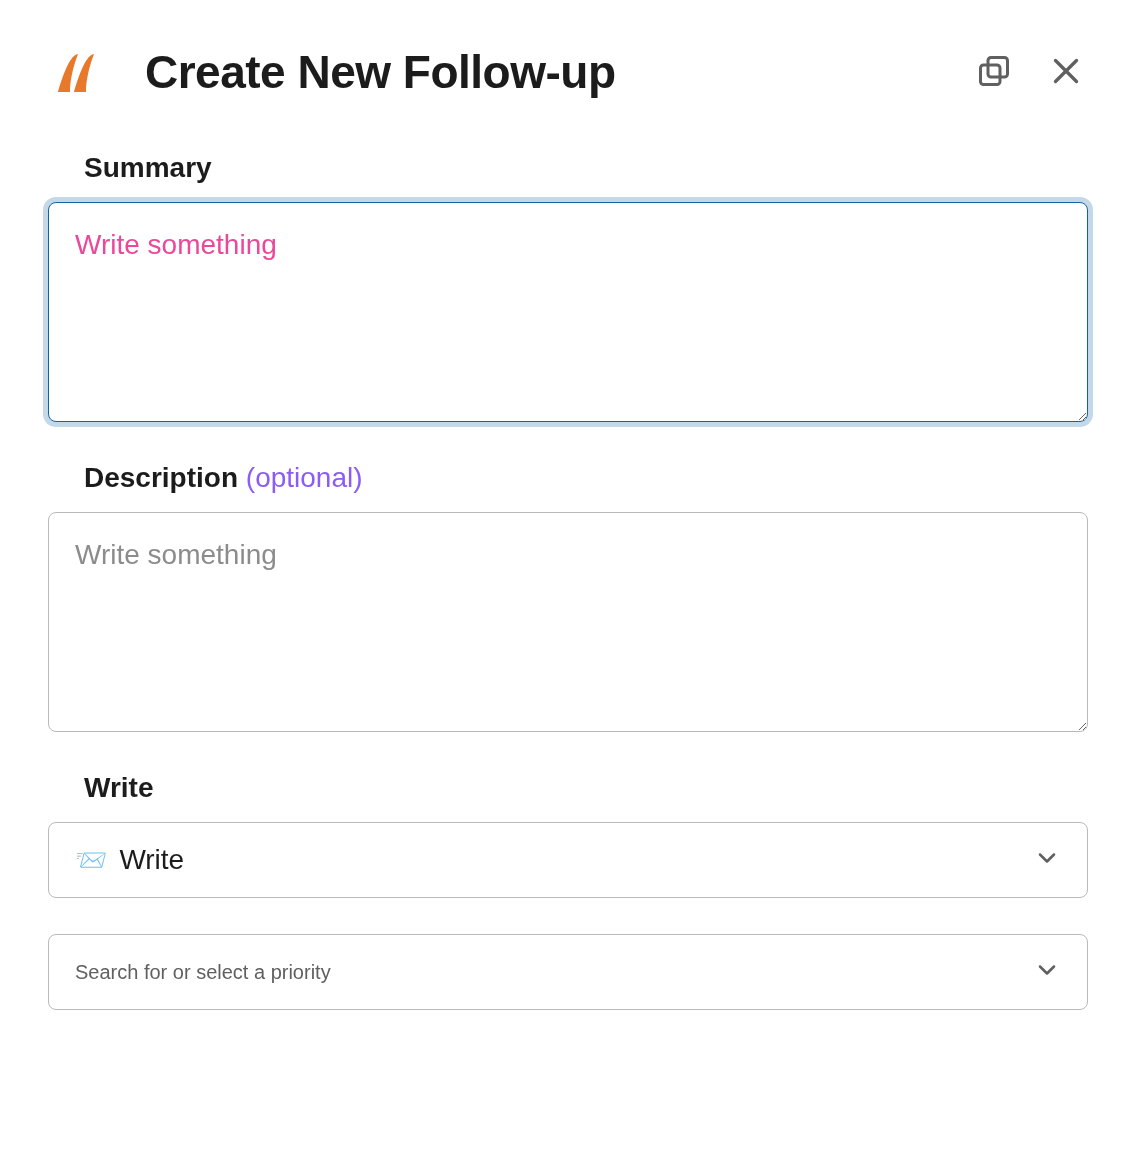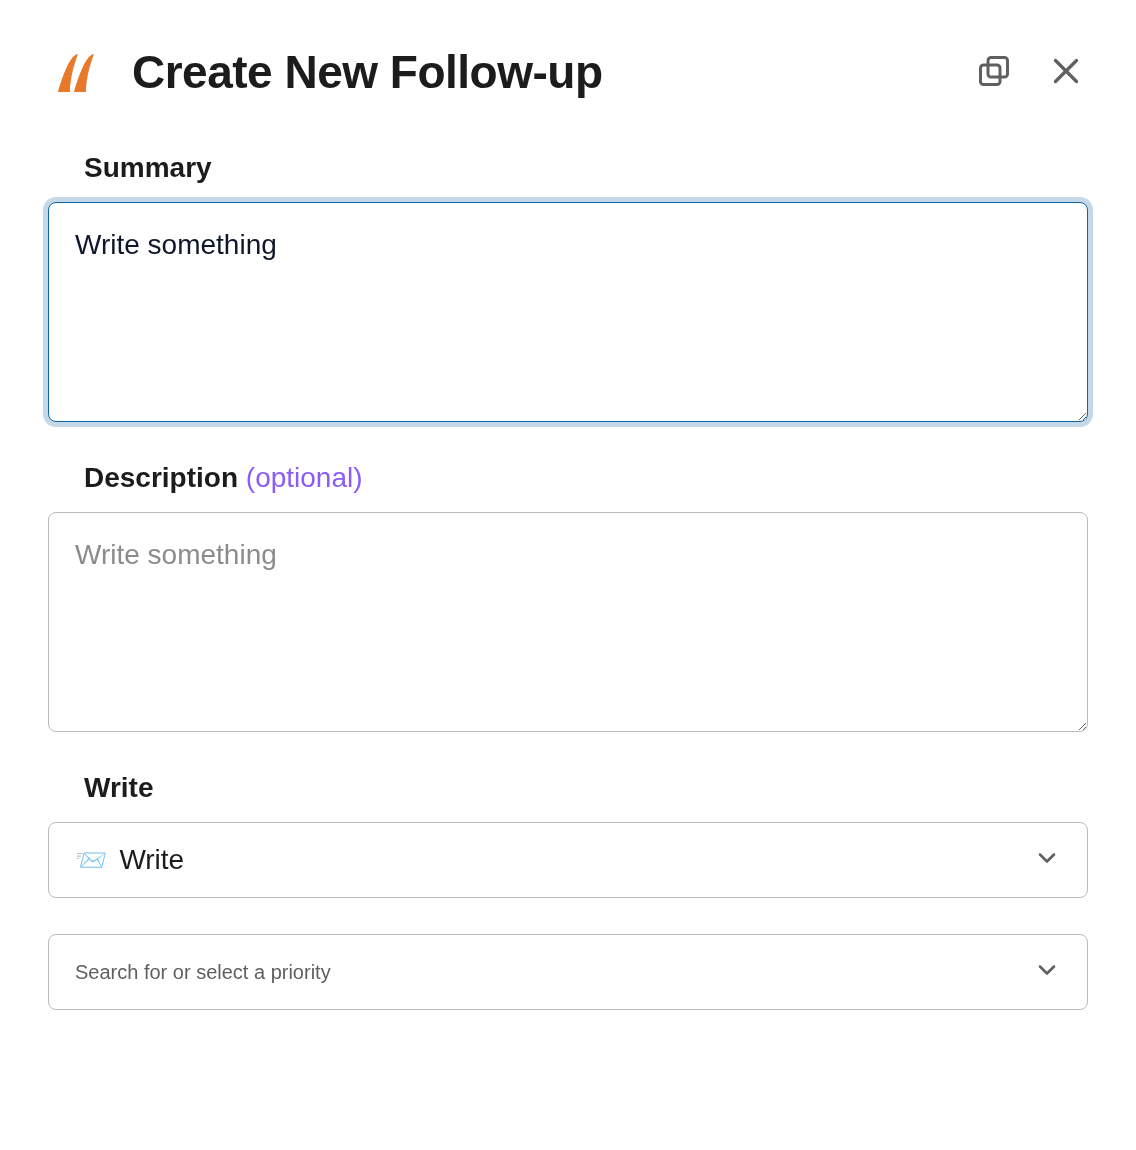--- a/index.html
+++ b/index.html
@@ -16,21 +16,21 @@
     }
     .modal-header {
       display: flex;
       align-items: center;
       justify-content: space-between;
       margin-bottom: 52px;
     }
     .header-left {
       display: flex;
       align-items: center;
-      gap: 28px;
+      gap: 41px;
     }
     .app-logo {
       width: 56px;
       height: 56px;
       flex-shrink: 0;
     }
     .modal-title {
       font-size: 46px;
       font-weight: 800;
       color: #1d1c1d;
@@ -70,21 +70,21 @@
     .optional-text {
       font-weight: 400;
       color: #8b5cf6;
     }
     textarea.form-textarea {
       width: 100%;
       min-height: 220px;
       padding: 22px 26px;
       font-size: 28px;
       font-family: inherit;
-      color: #0f172a;
+      color: #ec4899;
       border: 1px solid #bbbabb;
       border-radius: 8px;
       resize: both;
       outline: none;
       line-height: 1.4;
     }
     textarea.form-textarea::placeholder {
       color: #8d8c8d;
     }
     textarea.form-textarea.focused {

